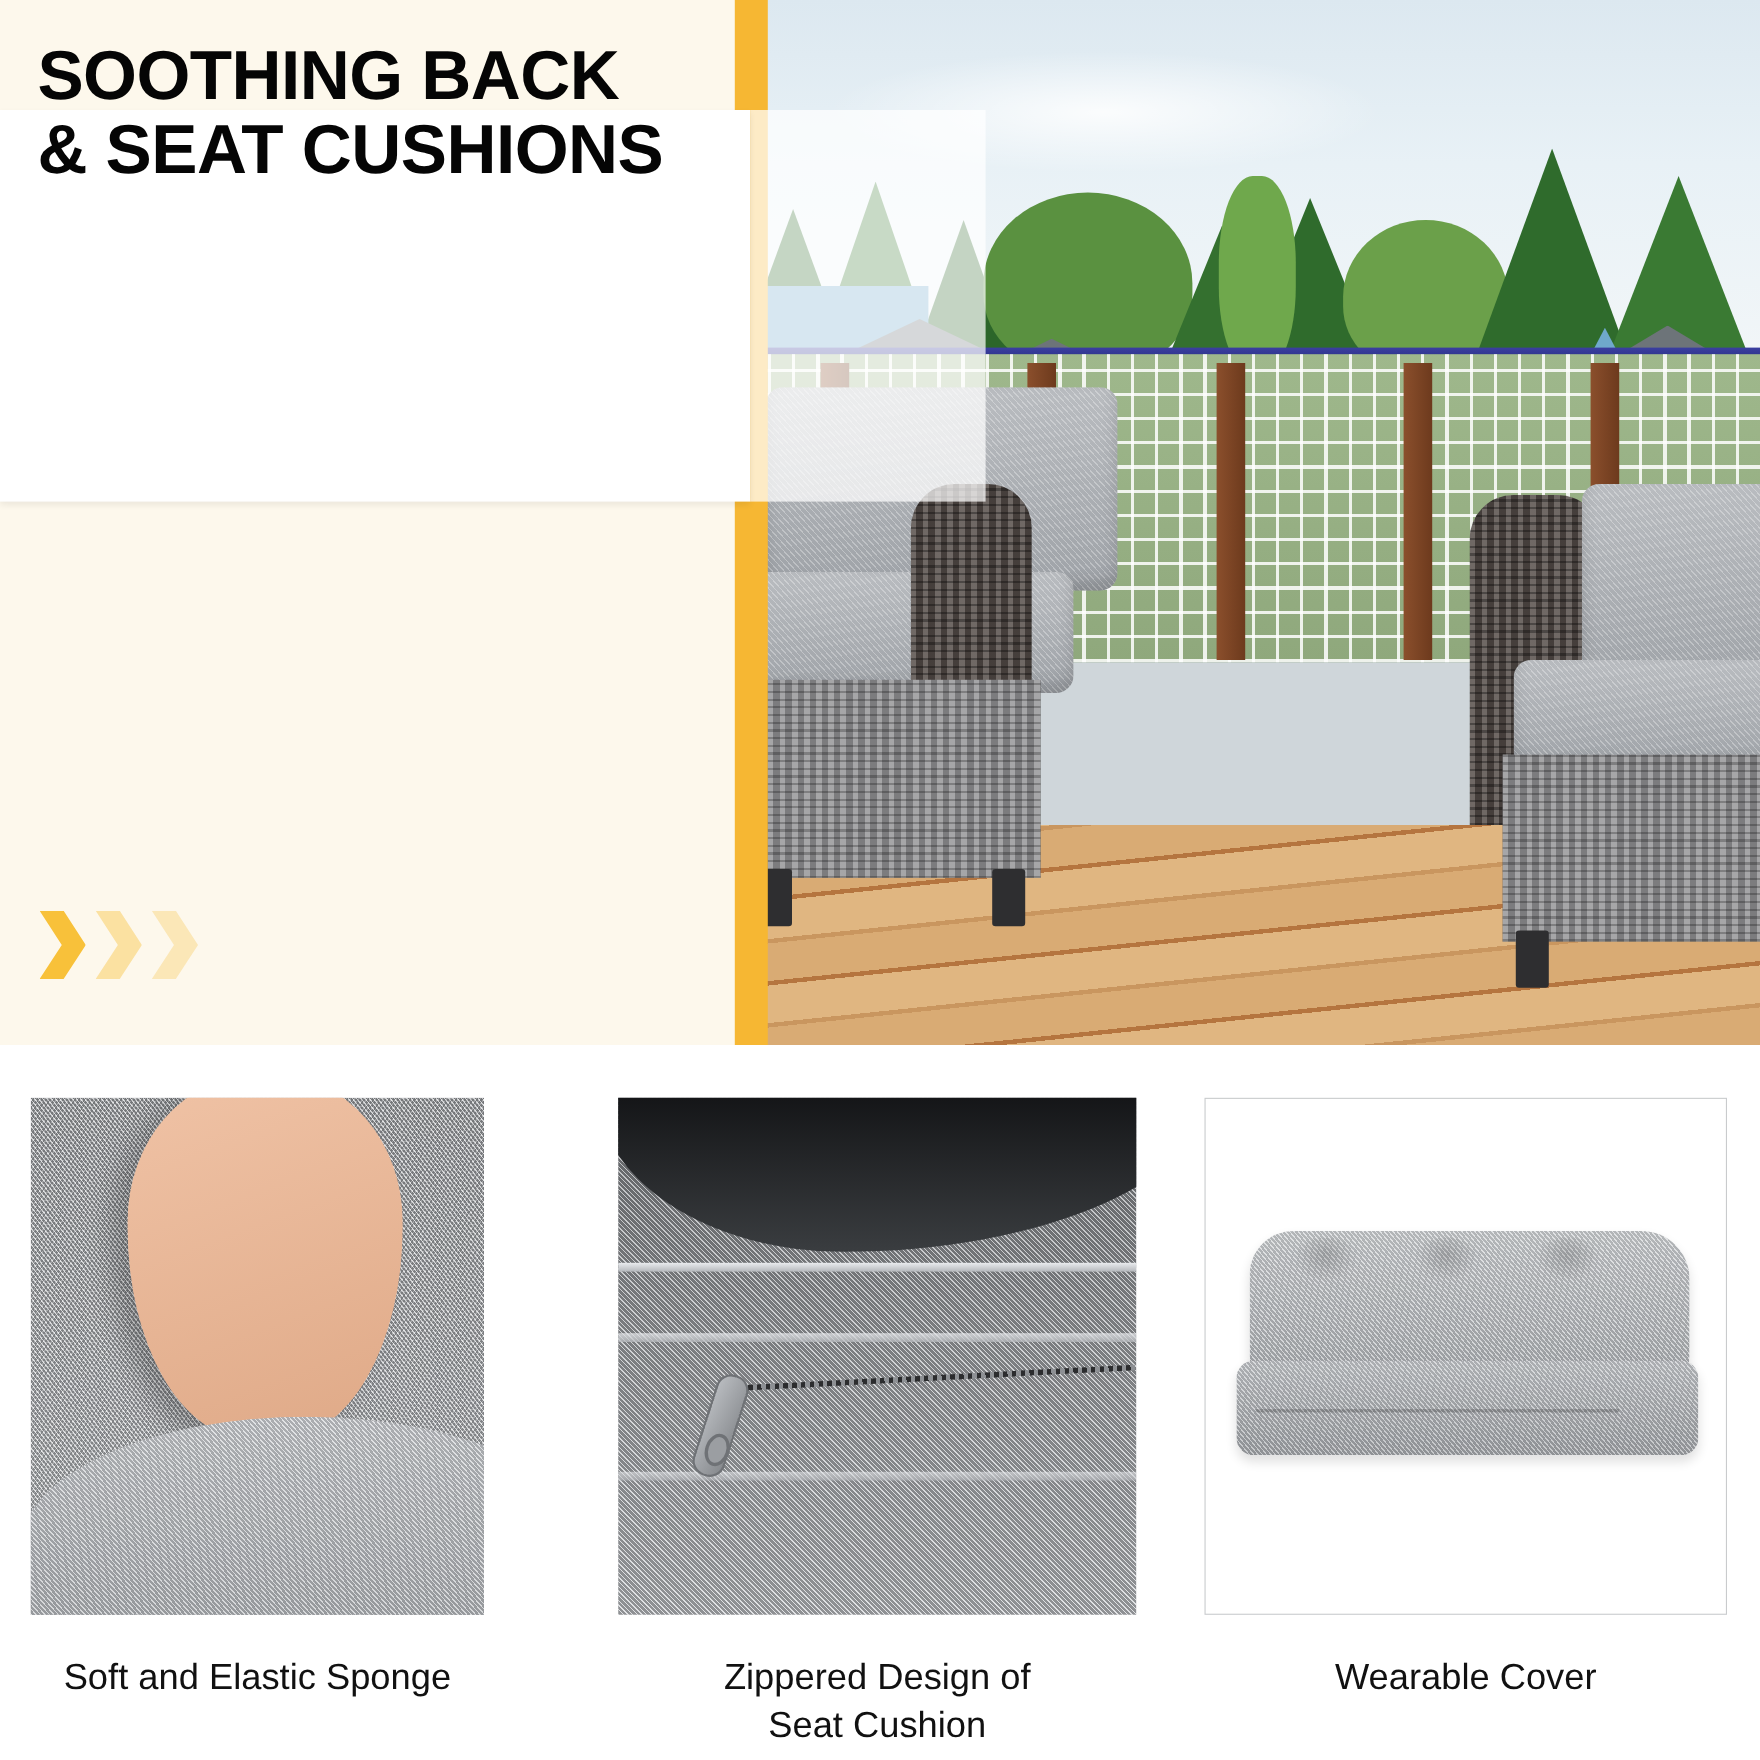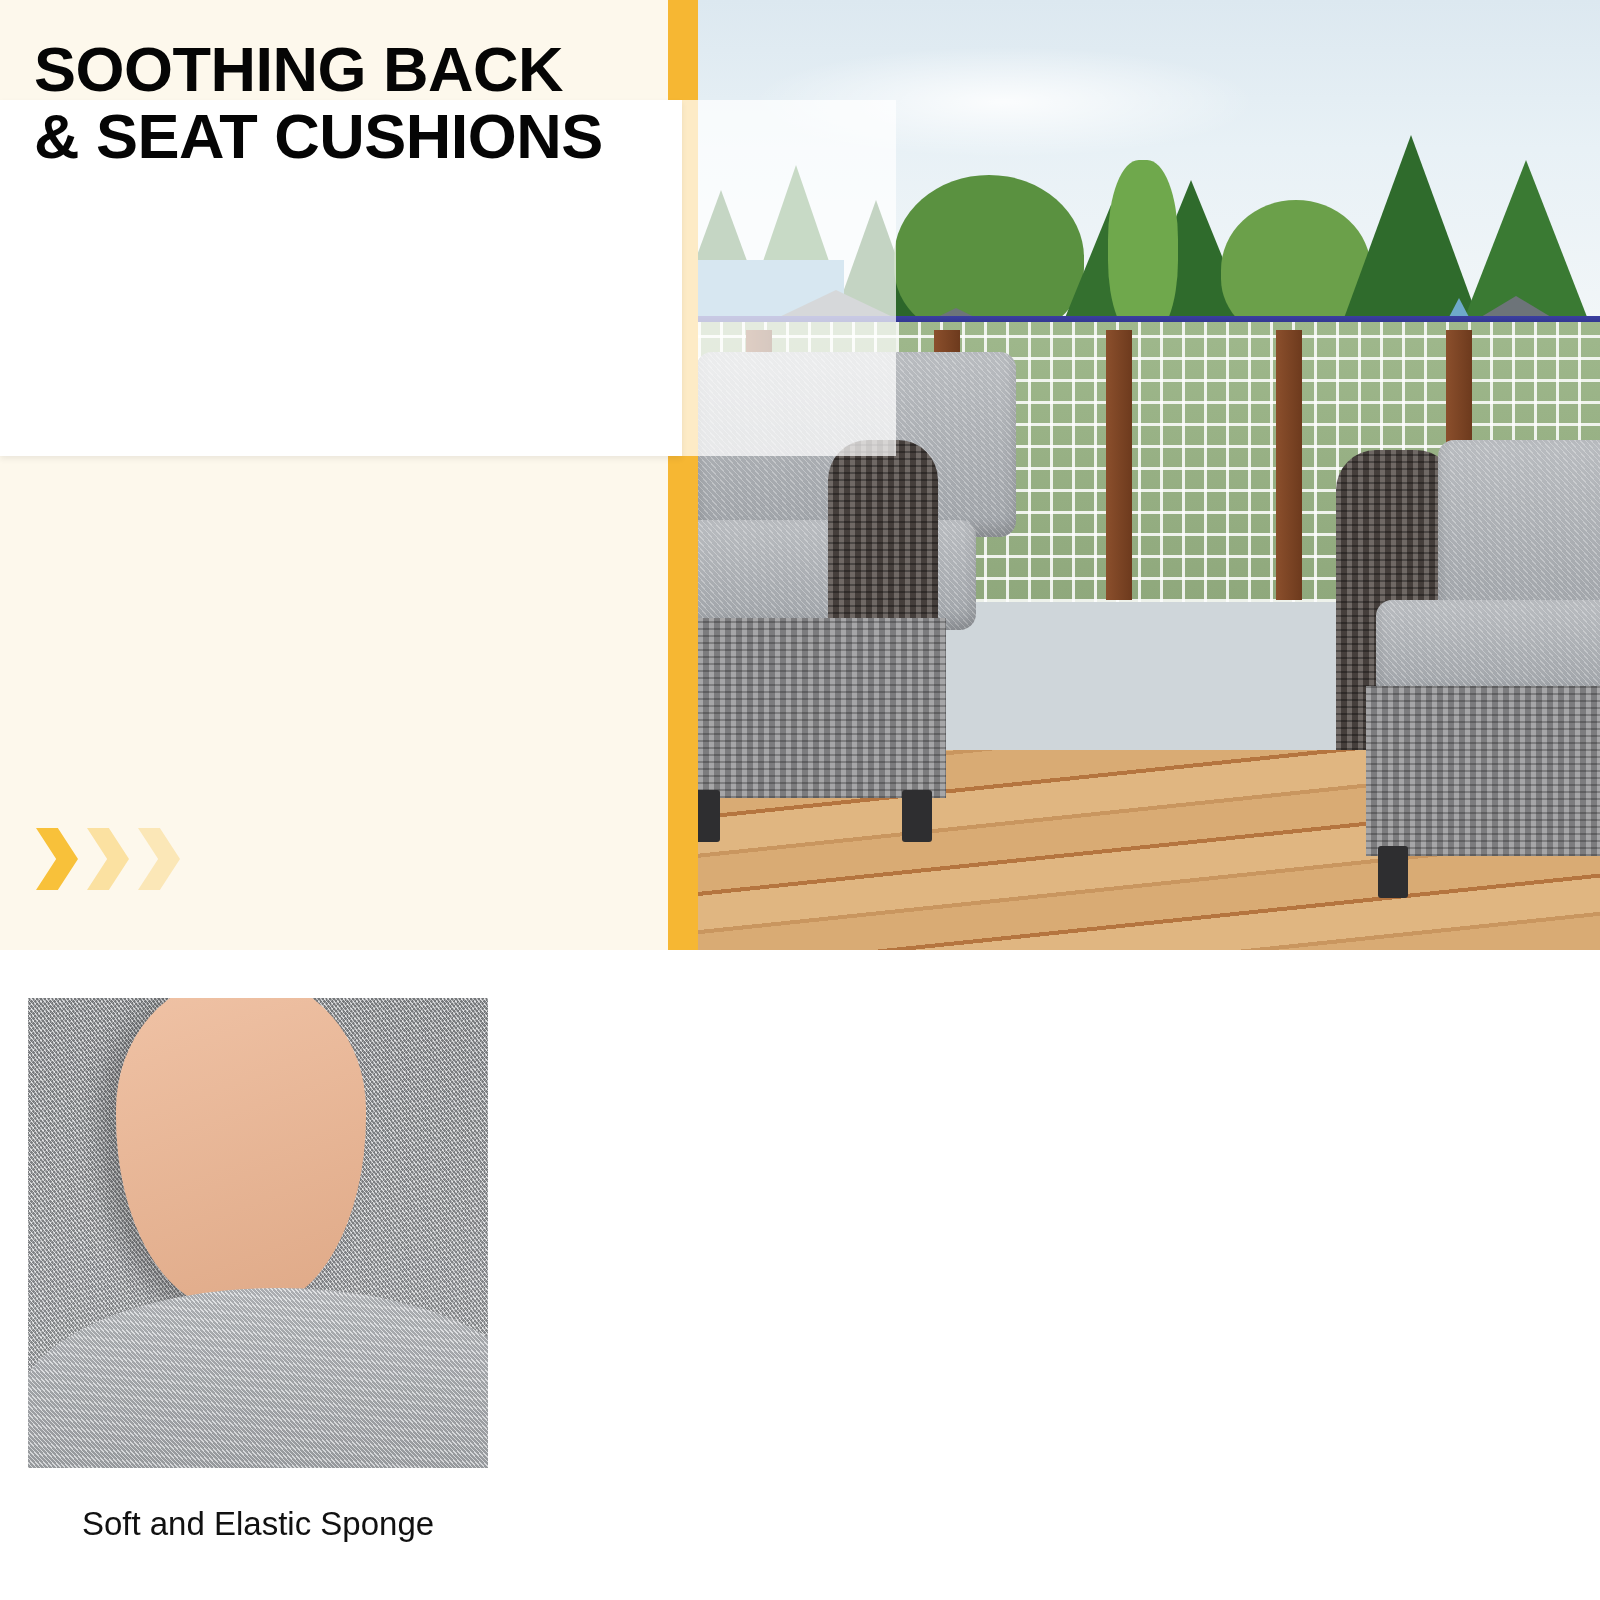--- a/index.html
+++ b/index.html
@@ -133,21 +133,21 @@
     position:absolute; left:0; top:950px; width:1600px; height:650px;
     background:#fff;
   }
   .fcol{ position:absolute; top:48px; }
   .fthumb{ width:100%; height:470px; overflow:hidden; position:relative;
     background:#d7d8da; }
   .fcap{
     margin-top:34px; text-align:center; font-size:33px; line-height:1.32;
     color:#111; white-space:pre-line;
   }
-  .col1{ left:28px; width:460px; }
+  .col1{ left:28px; width:412px; }
   .col2{ left:562px; width:471px; }
   .col3{ left:1095px; width:475px; }
 
   
   .fabric{
     position:absolute; inset:0;
     background:
       repeating-linear-gradient(52deg, rgba(255,255,255,.55) 0 1px, rgba(0,0,0,.18) 1px 3px),
       repeating-linear-gradient(-52deg, rgba(255,255,255,.35) 0 1px, rgba(0,0,0,.10) 1px 3px),
       linear-gradient(#9fa2a6,#b9bcc0);
@@ -299,15 +299,39 @@
 
   <div class="fcol col1">
     <div class="fthumb">
       <div class="fabric"></div>
       <div class="fist"></div>
       <div class="cush-lip"></div>
     </div>
     <div class="fcap">Soft and Elastic Sponge</div>
   </div>
 
-
+  <div class="fcol col2">
+    <div class="fthumb">
+      <div class="fabric2"></div>
+      <div class="darkband"></div>
+      <div class="seam" style="top:150px;"></div>
+      <div class="seam" style="top:214px; opacity:.75;"></div>
+      <div class="seam" style="top:340px; opacity:.6;"></div>
+      <div class="zipline"></div>
+      <div class="zippull"></div>
+    </div>
+    <div class="fcap">Zippered Design of
+Seat Cushion</div>
+  </div>
+
+  <div class="fcol col3">
+    <div class="fthumb whiteframe">
+      <div class="stack-top">
+        <span class="tuft" style="left:40px;"></span>
+        <span class="tuft" style="left:150px;"></span>
+        <span class="tuft" style="left:260px;"></span>
+      </div>
+      <div class="stack-bot"></div>
+    </div>
+    <div class="fcap">Wearable Cover</div>
+  </div>
 
 </section>
 
 </body></html>

